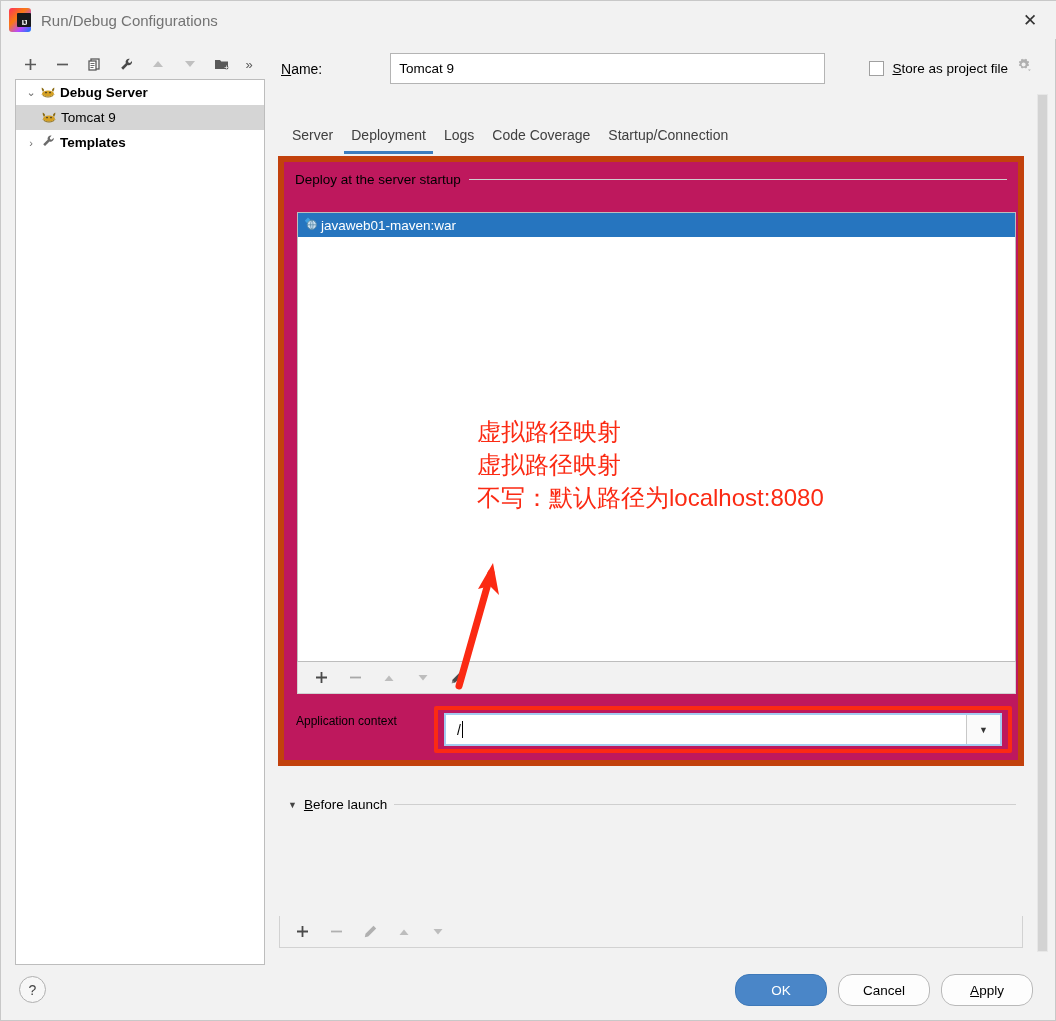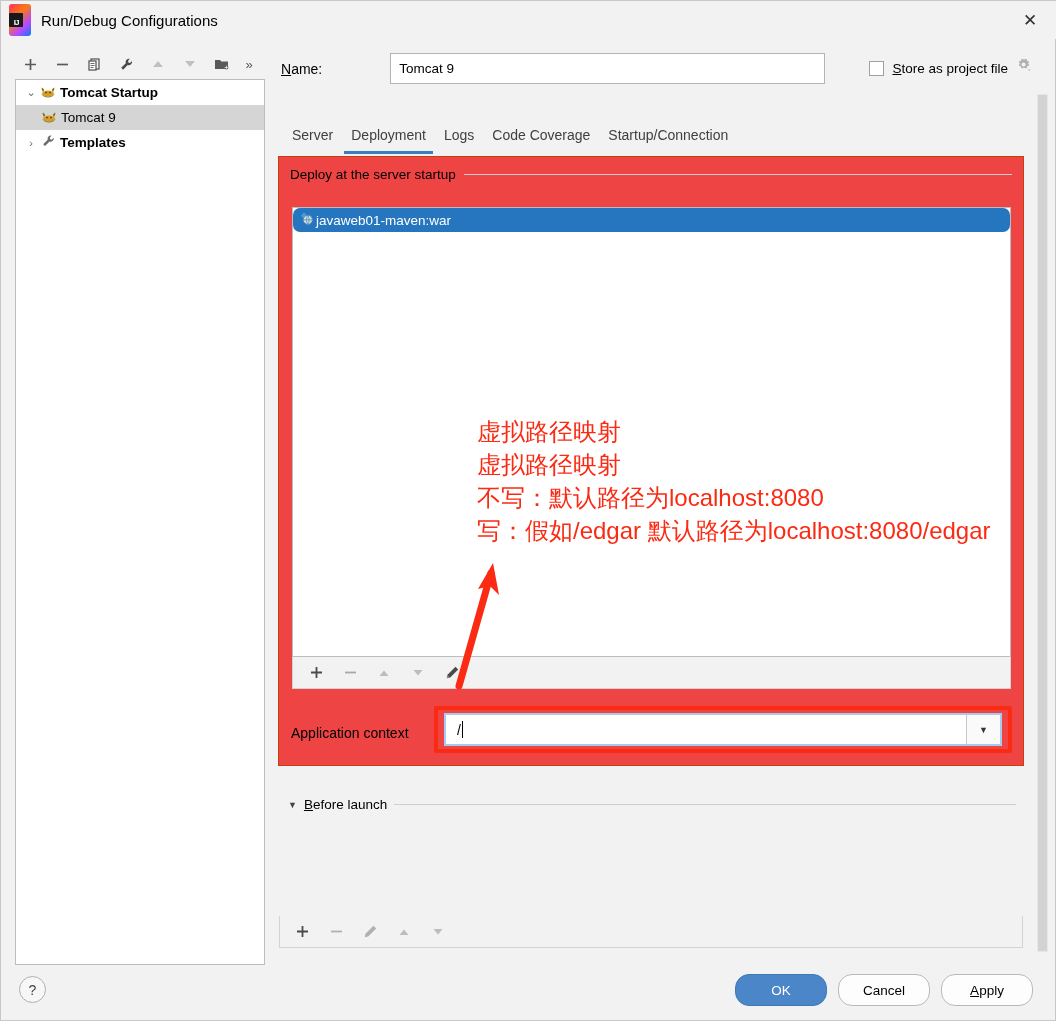--- a/index.html
+++ b/index.html
@@ -19,34 +19,34 @@
     border: 1px solid #c8c8c8;
   }
 
   
   .titlebar {
     position: absolute; left: 0; top: 0; width: 1056px; height: 38px;
     background: #f2f2f2;
     display: flex; align-items: center;
   }
   .app-icon {
-    margin-left: 8px; width: 22px; height: 32px; position: relative;
+    margin-left: 8px; width: 22px; height: 24px; position: relative;
     border-radius: 3px;
     background: linear-gradient(135deg, #fe315d 0%, #f97a12 38%, #b74aff 70%, #087cfa 100%);
-    display: flex; align-items: center; justify-content: flex-start;
+    display: flex; align-items: center; justify-content: flex-end;
   }
   .app-icon .inner {
     width: 14px; height: 14px; background: #18191b; border-radius: 1px;
     color: #fff; font-size: 8px; font-weight: bold;
     display: flex; align-items: flex-end; justify-content: center;
     letter-spacing: -1px; line-height: 9px;
     font-family: "Liberation Sans", sans-serif;
   }
   .title-text {
-    margin-left: 10px; font-size: 15px; color: #000000;
+    margin-left: 10px; font-size: 15px; color: #737373;
   }
   .close-btn {
     position: absolute; right: 8px; top: 4px;
     width: 38px; height: 30px;
     display: flex; align-items: center; justify-content: center;
     font-size: 17px; color: #333; cursor: default;
   }
 
   
   .left-toolbar {
@@ -117,56 +117,56 @@
     font-size: 14px; color: #404040; position: relative;
   }
   .tab.active::after {
     content: ""; position: absolute; left: 2px; right: 2px; bottom: -5px;
     height: 3px; background: #3c7dbf;
   }
 
   .content-panel {
     position: absolute; left: 277px; top: 155px;
     width: 746px; height: 610px;
-    background: #ef4444; border: 1px solid #c2410c; text-align: center;
+    background: #be185d; border: 6px solid #c2410c;
   }
   .group-head {
     position: absolute; left: 11px; top: 10px; right: 11px;
     display: flex; align-items: center; gap: 8px;
     font-size: 13.5px;
   }
   .group-line { flex: 1; height: 1px; background: #cfcfcf; }
 
   .deploy-list {
     position: absolute; left: 13px; top: 50px;
     width: 719px; height: 450px;
     background: #fff; border: 1px solid #bdbdbd;
     overflow: hidden;
   }
   .deploy-row {
     height: 24px; display: flex; align-items: center; padding-left: 5px;
     font-size: 13.5px;
   }
-  .deploy-row.selected { background: #2675bf; color: #fff; border-radius: 7px; }
+  .deploy-row.selected { background: #2675bf; color: #fff; }
   .artifact-ico { width: 18px; flex: 0 0 18px; }
 
   .list-toolbar {
     position: absolute; left: 13px; top: 500px;
     width: 719px; height: 32px;
     background: #f2f2f2; border: 1px solid #d2d2d2; border-top: none;
     display: flex; align-items: center; padding-left: 9px; gap: 6px;
   }
   .lt-ico { width: 28px; height: 26px; display:flex; align-items:center; justify-content:center; color:#4a4a4a; }
   .lt-ico.dim { color: #b5b5b5; }
 
   .appctx-row {
     position: absolute; left: 12px; top: 552px;
     display: flex; align-items: center;
   }
-  .appctx-label { font-size: 14px; margin-top: 16px; }
+  .appctx-label { font-size: 12px; }
   .red-frame {
     position: absolute; left: 433px; top: 705px;
     width: 578px; height: 47px;
     border: 4px solid #fb2a13; border-radius: 2px;
     pointer-events: none;
   }
   .combo {
     position: absolute; left: 443px; top: 712px;
     width: 558px; height: 33px;
     border: 2px solid #a5cbf0; background: #fff;
@@ -320,21 +320,21 @@
       <span class="cat-ico">
         <svg width="17" height="14" viewBox="0 0 17 14">
           <ellipse cx="8" cy="8.5" rx="6" ry="3" fill="#d5a021"></ellipse>
           <path d="M3 7c-1-1.5-1.6-3-1.2-4.4.9.5 1.8 1.4 2.4 2.3z" fill="#8a6a10"></path>
           <path d="M13 7c1-1.5 1.6-3 1.2-4.4-.9.5-1.8 1.4-2.4 2.3z" fill="#8a6a10"></path>
           <circle cx="6" cy="7.6" r="0.8" fill="#2b2b2b"></circle>
           <circle cx="10" cy="7.6" r="0.8" fill="#2b2b2b"></circle>
           <path d="M2 9.5c1 1.5 3.4 2.5 6 2.5s5-1 6-2.5" stroke="#8a6a10" stroke-width="0.9" fill="none"></path>
         </svg>
       </span>
-      <span class="tree-label bold">Tomcat Startup</span>
+      <span class="tree-label bold">Debug Server</span>
     </div>
     <div class="tree-row selected" style="padding-left:25px">
       <span class="cat-ico">
         <svg width="17" height="14" viewBox="0 0 17 14">
           <ellipse cx="8" cy="8.5" rx="6" ry="3" fill="#d5a021"></ellipse>
           <path d="M3 7c-1-1.5-1.6-3-1.2-4.4.9.5 1.8 1.4 2.4 2.3z" fill="#8a6a10"></path>
           <path d="M13 7c1-1.5 1.6-3 1.2-4.4-.9.5-1.8 1.4-2.4 2.3z" fill="#8a6a10"></path>
           <circle cx="6" cy="7.6" r="0.8" fill="#2b2b2b"></circle>
           <circle cx="10" cy="7.6" r="0.8" fill="#2b2b2b"></circle>
           <path d="M2 9.5c1 1.5 3.4 2.5 6 2.5s5-1 6-2.5" stroke="#8a6a10" stroke-width="0.9" fill="none"></path>
@@ -437,21 +437,20 @@
         <span class="caret"></span>
     </span>
     <span class="combo-arrow">▼</span>
   </div>
   <div class="red-frame"></div>
 
   <div class="annot">
     <div>虚拟路径映射</div>
     <div>虚拟路径映射</div>
     <div>不写：默认路径为localhost:8080</div>
-    <div>写：假如/edgar 默认路径为localhost:8080/edgar</div>
   </div>
 
   <svg class="arrow-svg" width="130" height="170" viewBox="0 0 130 170">
     <path d="M28 135 L60 22" stroke="#fb2a13" stroke-width="7" fill="none" stroke-linecap="round"></path>
     <path d="M62 12 L47 38 L59 35 L68 44 Z" fill="#fb2a13"></path>
   </svg>
 
   <div class="bl-panel">
     <div class="bl-head">
       <span class="tri">▼</span>

